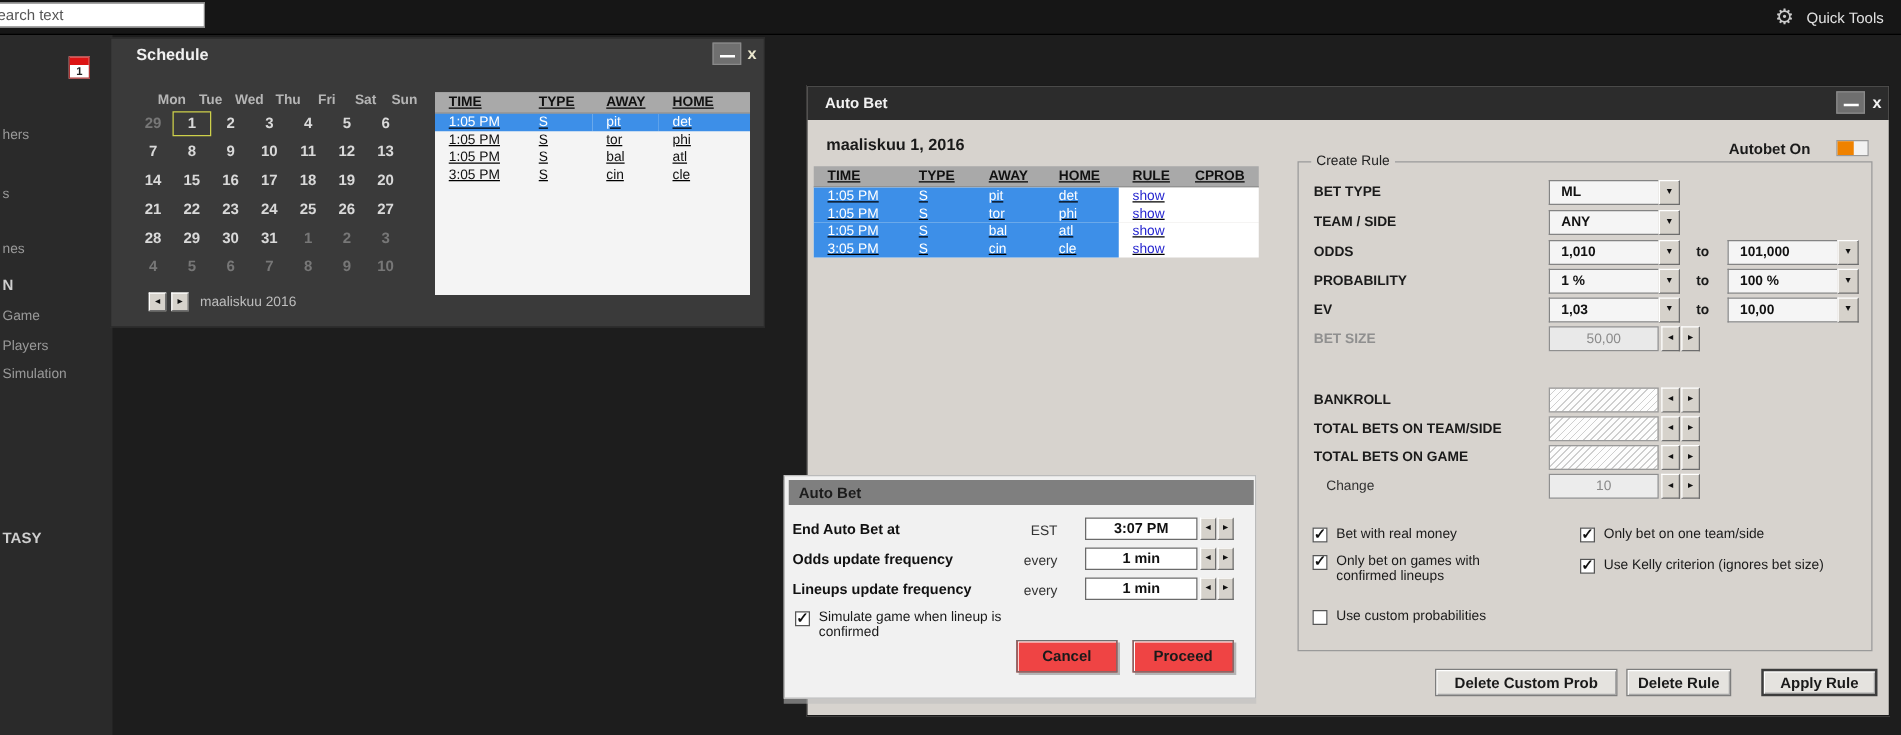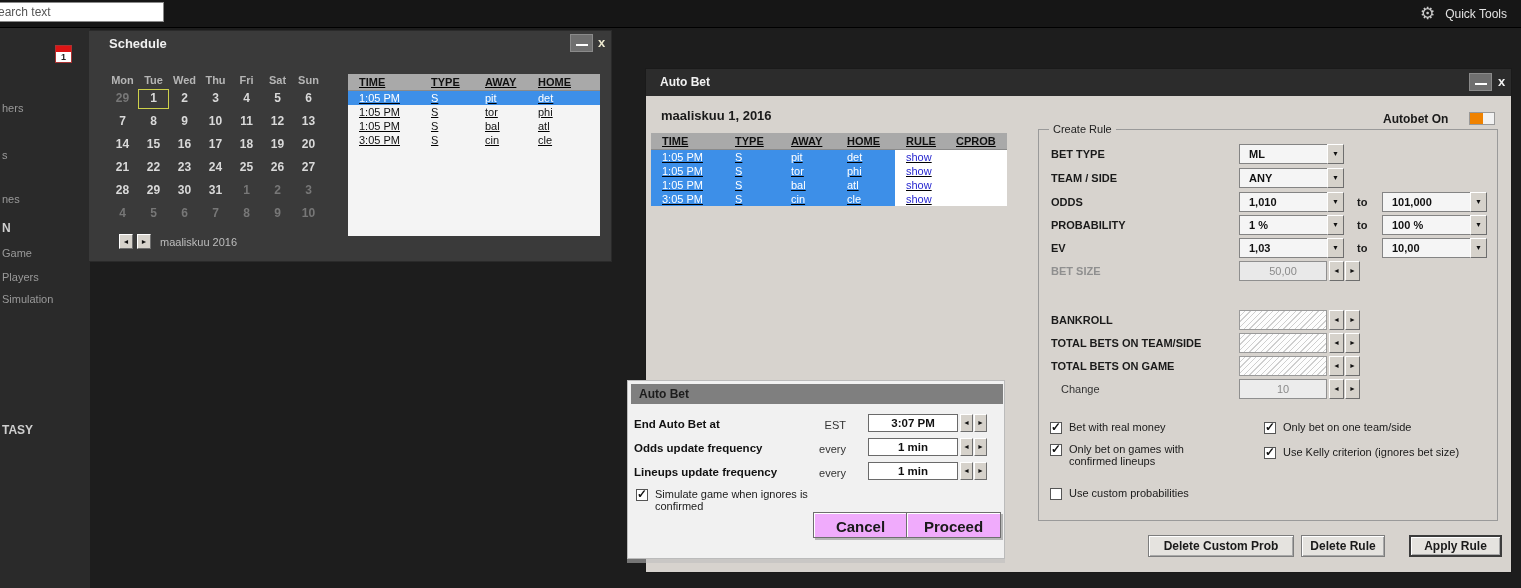--- a/index.html
+++ b/index.html
@@ -24,21 +24,21 @@
   .calicon .num{font-size:9px;font-weight:bold;color:#222;text-align:center;line-height:10px;}
 
   
   .minbtn{position:absolute;width:23px;height:18px;background:#6f6f6f;border:1px solid #8a8a8a;cursor:pointer;}
   .minbtn .bar{position:absolute;left:5px;bottom:5px;width:12px;height:2px;background:#fff;}
   .xbtn{position:absolute;font-size:13px;font-weight:bold;color:#ece8cf;cursor:pointer;line-height:16px;}
 
   
   .schedwin{position:absolute;left:88px;top:30px;width:524px;height:232px;background:#3a3a3a;border:1px solid #2a2a2a;}
   .sched-title{position:absolute;left:20px;top:5px;font-size:13px;font-weight:bold;color:#f0f0f0;}
-  .cal-head{position:absolute;display:flex;}
+  .cal-head{position:absolute;display:flex;margin-left:15px;}
   .cal-head span{display:inline-block;width:31px;text-align:center;font-size:11px;font-weight:bold;color:#b5b5b5;}
   .cal-row{position:absolute;display:flex;}
   .cal-cell{display:inline-block;width:31px;height:20px;text-align:center;font-size:12px;font-weight:bold;color:#d9d9d9;
             line-height:19px;cursor:pointer;}
   .cal-cell.muted{color:#777;}
   .cal-cell.selected{border:1px solid var(--highlight_yellow);line-height:17px;}
   .cal-nav{position:absolute;display:flex;align-items:center;gap:4px;}
   .navbtn{width:14px;height:15px;background:#d6d2cb;border:1px solid #999;border-color:#fff #6e6e6e #6e6e6e #fff;
           font-size:7px;text-align:center;line-height:13px;color:#111;cursor:pointer;}
   .cal-navlabel{font-size:11px;color:#bdbdbd;margin-left:5px;}
@@ -95,23 +95,23 @@
 
   
   .abdlg{position:absolute;left:627px;top:380px;width:378px;height:179px;background:#f1f1f1;border:1px solid #bbb;
          box-shadow:0 4px 0 rgba(190,190,190,.55);}
   .abdlg .titlebar{position:absolute;left:3px;top:3px;width:372px;height:20px;background:var(--titlebar_gray);}
   .abdlg .titletext{position:absolute;left:8px;top:3px;font-size:12px;font-weight:bold;color:#1d1d1d;}
   .dlg-label{position:absolute;left:6px;font-size:11.5px;font-weight:bold;color:#111;}
   .dlg-unit{position:absolute;width:40px;text-align:right;font-size:11px;color:#333;}
   .dlg-input{position:absolute;width:90px;height:18px;background:#fff;border:1px solid #6a6a6a;
              font-size:11.5px;font-weight:bold;color:#111;text-align:center;line-height:16px;}
-  .dlg-btn{position:absolute;width:95px;height:26px;background:#f0abfc;border:1px solid #6e6e6e;
+  .dlg-btn{position:absolute;width:81px;height:26px;background:#ef4444;border:1px solid #6e6e6e;
            box-shadow:inset 1px 1px 0 #fff, 2px 2px 0 #b5b5b5;
-           font-size:15px;font-weight:bold;color:#1a1a1a;text-align:center;padding-top:5px;cursor:pointer;}
+           font-size:12px;font-weight:bold;color:#1a1a1a;text-align:center;padding-top:5px;cursor:pointer;}
 </style>
 </head>
 <body>
 
 <div id="screen">
 
   <div class="topbar">
     <input class="search" placeholder="Search text" style="">
     <div class="quicktools">
       <span class="gear">⚙</span>
@@ -466,20 +466,20 @@
     <span class="dlg-input" style="left:240px;top:81px">1 min</span>
     <div class="spinpair" style="left:332px;top:81px;position:absolute">
       <span class="spin" style="height:18px;line-height:15px;width:13px">◄</span>
       <span class="spin" style="height:18px;line-height:15px;width:13px">►</span>
     </div>
 
     <div class="cbitem" style="left:8px;top:107px;width:180px">
       <span class="cb on">
           <span class="tick">✓</span>
         </span>
-      <span class="cb-label" style="width:160px">Simulate game when ignores is confirmed</span>
+      <span class="cb-label" style="width:160px">Simulate game when lineup is confirmed</span>
     </div>
 
     <div class="dlg-btn" style="left:185px;top:131px">Cancel</div>
     <div class="dlg-btn" style="left:278px;top:131px">Proceed</div>
   </div>
 
 </div>
 
 </body></html>

